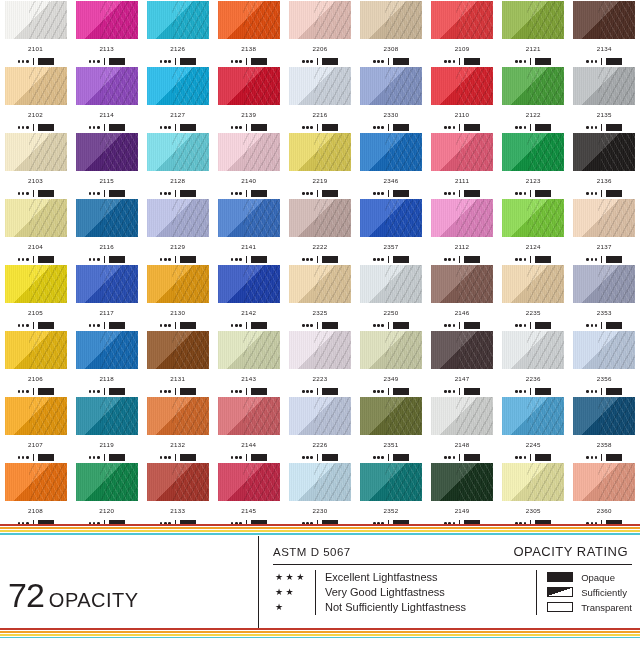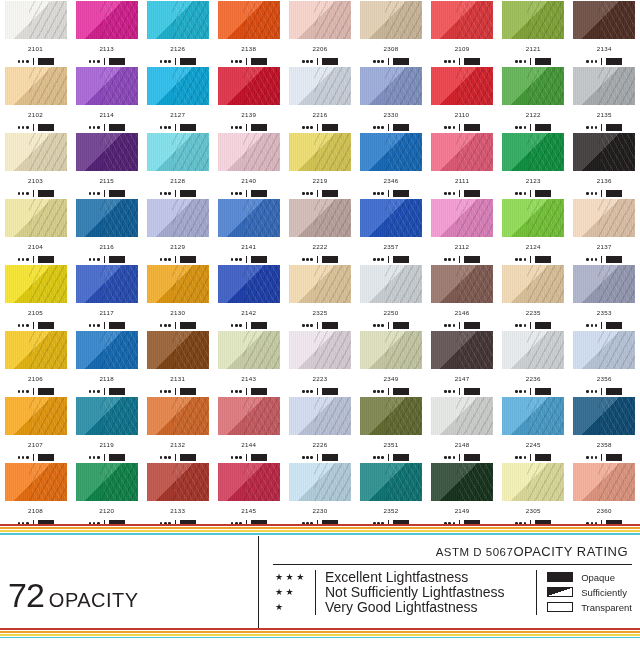--- a/index.html
+++ b/index.html
@@ -127,21 +127,21 @@
     font-weight:400;
   }
   #astm-panel{
     flex:1;
     border-left:1px solid #231f20;
     padding:8px 8px 4px 14px;
     box-sizing:border-box;
   }
   #astm-head{
     display:flex;
-    justify-content:flex-end;
+    justify-content:space-between;
     align-items:baseline;
     padding-bottom:5px;
     border-bottom:1px solid #231f20;
   }
   #astm-title{font-size:11.5px;color:#231f20;letter-spacing:0.5px;}
   #opacity-title{font-size:13px;color:#231f20;letter-spacing:0.5px;padding-right:4px;}
   #astm-body{
     display:flex;
     padding-top:5px;
   }
@@ -157,21 +157,21 @@
     box-sizing:border-box;
   }
   #lf-text-col{
     border-left:1px solid #231f20;
     padding-left:9px;
     display:flex;flex-direction:column;
     justify-content:space-around;
   }
   .lf-stars{display:flex;align-items:center;gap:2.5px;height:15px;}
   .lf-star{font-size:9px;color:#231f20;line-height:1;}
-  .lf-label{font-size:14px;color:#231f20;height:15px;line-height:15px;white-space:nowrap;}
+  .lf-label{font-size:11px;color:#231f20;height:15px;line-height:15px;white-space:nowrap;}
   #op-col{
     border-left:1px solid #231f20;
     padding-left:10px;
     display:flex;
   }
   #op-swatch-col{
     display:flex;flex-direction:column;justify-content:space-around;
     padding-right:8px;
   }
   #op-text-col{
@@ -1605,22 +1605,22 @@
               <div class="lf-stars">
                 <span class="lf-star">★</span>
                 <span class="lf-star">★</span>
               </div>
               <div class="lf-stars">
                 <span class="lf-star">★</span>
               </div>
             </div>
           <div id="lf-text-col">
               <div class="lf-label">Excellent Lightfastness</div>
+              <div class="lf-label">Very Good Lightfastness</div>
               <div class="lf-label">Not Sufficiently Lightfastness</div>
-              <div class="lf-label">Very Good Lightfastness</div>
             </div>
         </div>
         <div id="op-col">
           <div id="op-swatch-col">
               <div class="op-swatch-wrap">
                 <div class="op-swatch opaque"></div>
               </div>
               <div class="op-swatch-wrap">
                 <div class="op-swatch translucent"></div>
               </div>

